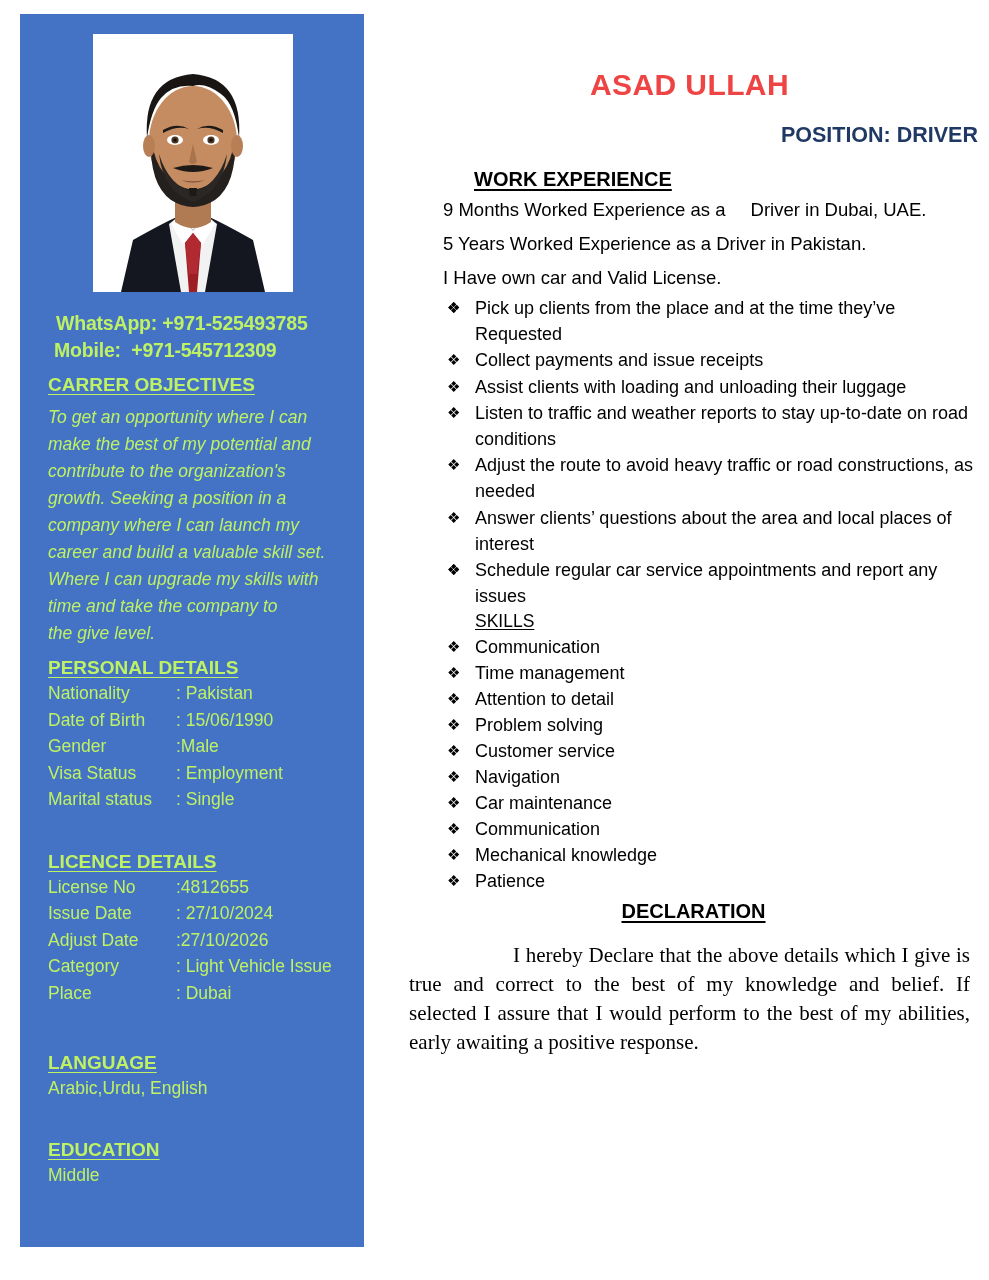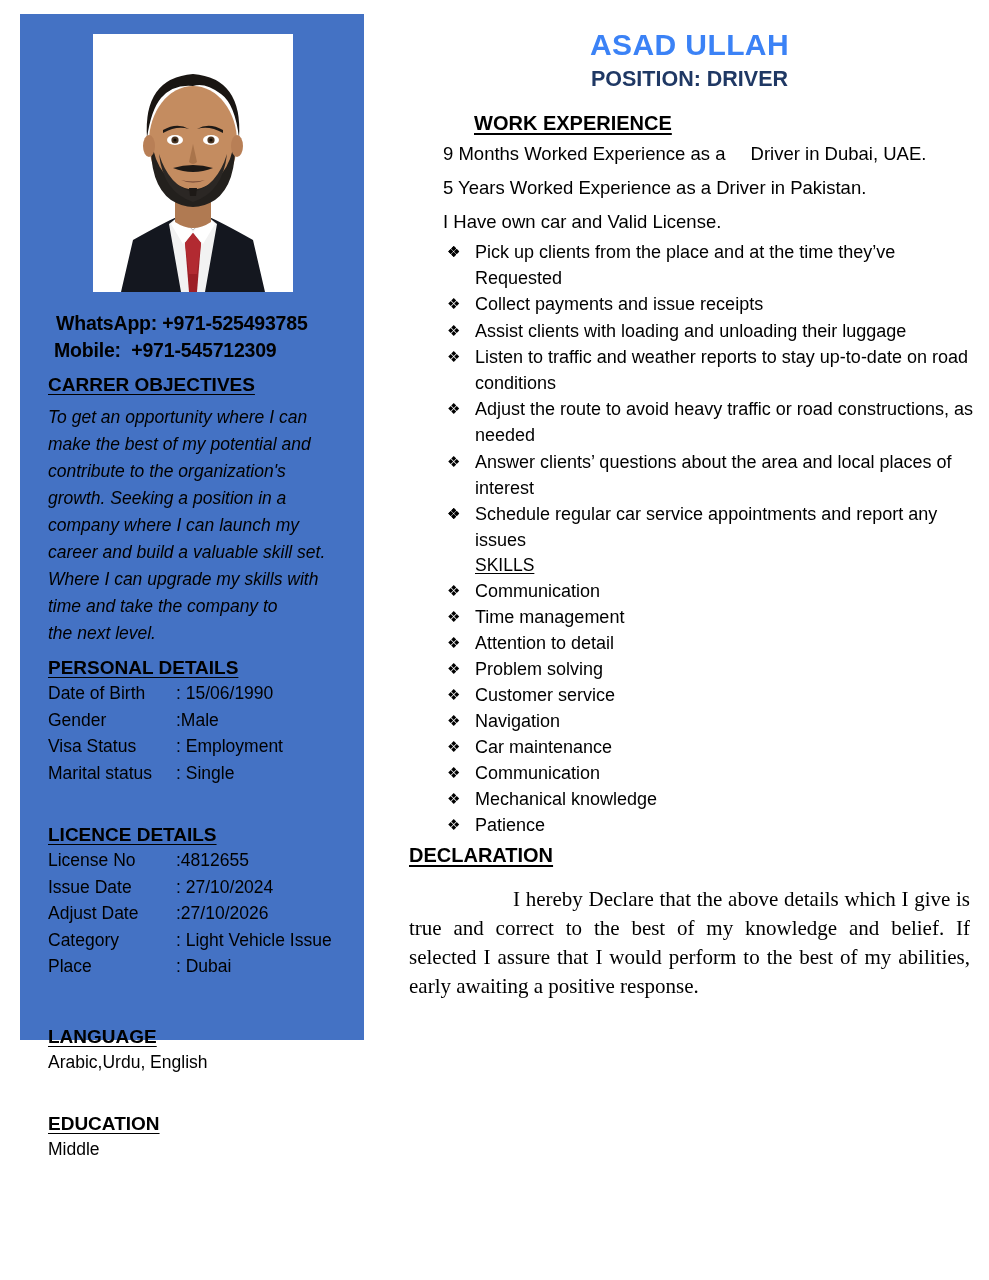--- a/index.html
+++ b/index.html
@@ -14,24 +14,24 @@
     font-family: "Liberation Sans", sans-serif;
     overflow: hidden;
   }
 
   
   #left-panel {
     position: absolute;
     left: 20px;
     top: 14px;
     width: 344px;
-    height: 1026px;
+    height: 1233px;
     background: #4472C4;
     box-sizing: border-box;
-    color: #000000;
+    color: #bef264;
   }
 
   #photo-frame {
     position: absolute;
     left: 73px;
     top: 20px;
     width: 200px;
     height: 258px;
     background: #ffffff;
     overflow: hidden;
@@ -100,44 +100,45 @@
     height: 1280px;
     box-sizing: border-box;
     padding: 26px 11px 0 11px;
     color: #000000;
   }
 
   #cv-name {
     text-align: center;
     font-size: 30px;
     font-weight: bold;
-    color: #3b82f6;
+    color: #ef4444;
     letter-spacing: 0.4px;
     line-height: 38px;
+    margin-top: 40px;
   }
   #cv-position {
-    text-align: center;
+    text-align: right;
     font-size: 21.5px;
     font-weight: bold;
     color: #1F3864;
     line-height: 30px;
-    margin-top: 0;
+    margin-top: 16px;
   }
 
   .rt-head {
     font-size: 20px;
     font-weight: bold;
     text-decoration: underline;
     text-underline-offset: 3px;
     line-height: 27px;
     display: inline-block;
   }
   #work-head-wrap { text-align: left; padding-left: 73px; margin-top: 16px; }
   #duties-head-wrap { text-align: left; padding-left: 45px; margin-top: 3px; }
-  #decl-head-wrap { text-align: left; padding-left: 8px; margin-top: 4px; }
+  #decl-head-wrap { text-align: center; padding-left: 8px; margin-top: 4px; }
 
   .exp-line {
     font-size: 18.5px;
     line-height: 34px;
     padding-left: 42px;
   }
   .exp-line b { font-weight: normal; margin-left: 20px; }
 
   ul.bullets {
     list-style: none;
@@ -236,25 +237,26 @@
   </div>
 
   <div class="side-body">
 
     <div class="contact-line first">WhatsApp: +971-525493785</div>
     <div class="contact-line second">Mobile:  +971-545712309</div>
 
     <div><span class="side-head">CARRER OBJECTIVES</span></div>
     <div class="objective-text">
       <span>To get an opportunity where I can make the best of my potential and contribute to the organization's growth. Seeking a position in a company where I can launch my career and build a valuable skill set. Where I can upgrade my skills with time and take the company to</span>
-      <span class="tail">the next level.</span>
+      <span class="tail">the give level.</span>
     </div>
 
     <div><span class="side-head">PERSONAL DETAILS</span></div>
     <div>
+      <div class="detail-row"><span class="lbl">Nationality</span><span>: Pakistan</span></div>
       <div class="detail-row"><span class="lbl">Date of Birth</span><span>: 15/06/1990</span></div>
       <div class="detail-row"><span class="lbl">Gender</span><span>:Male</span></div>
       <div class="detail-row"><span class="lbl">Visa Status</span><span>: Employment</span></div>
       <div class="detail-row"><span class="lbl">Marital status</span><span>: Single</span></div>
     </div>
 
     <div class="spacer-md"></div>
 
     <div><span class="side-head tight">LICENCE DETAILS</span></div>
     <div>

